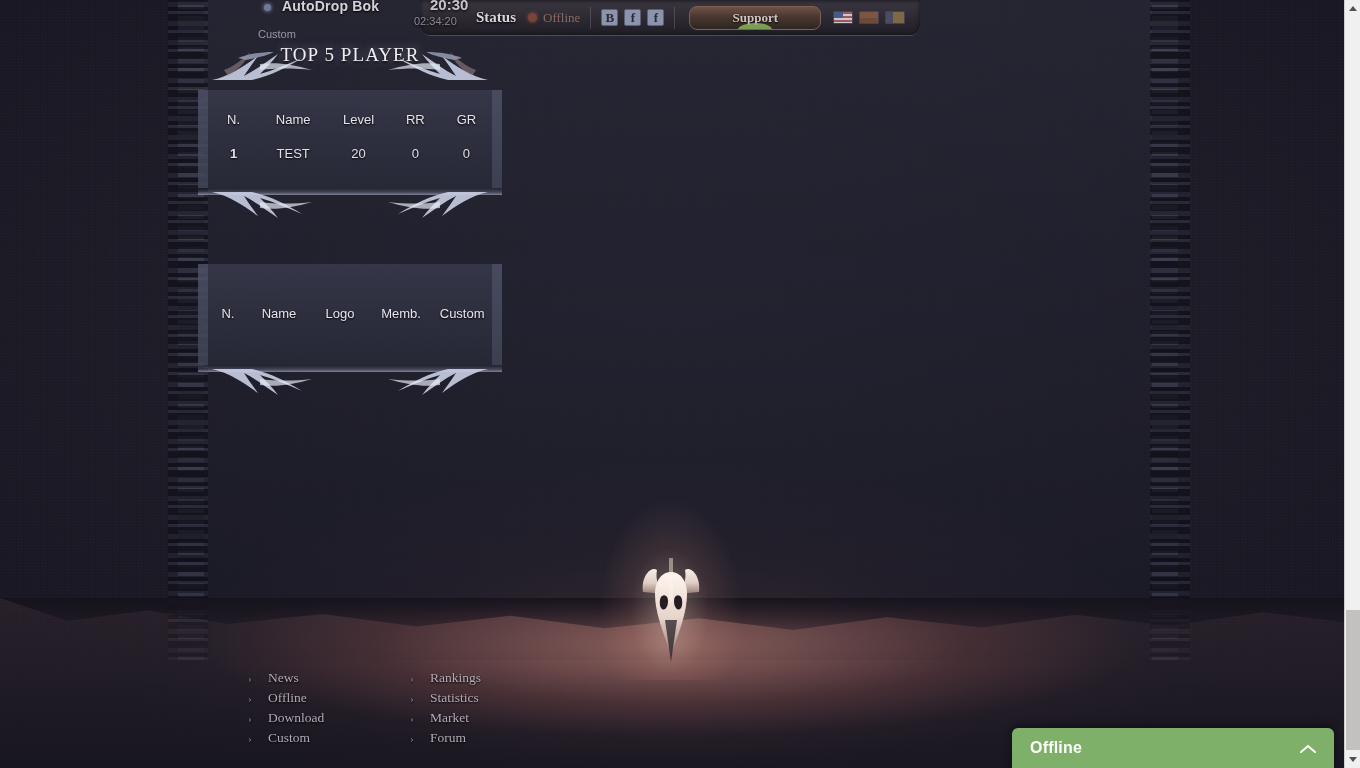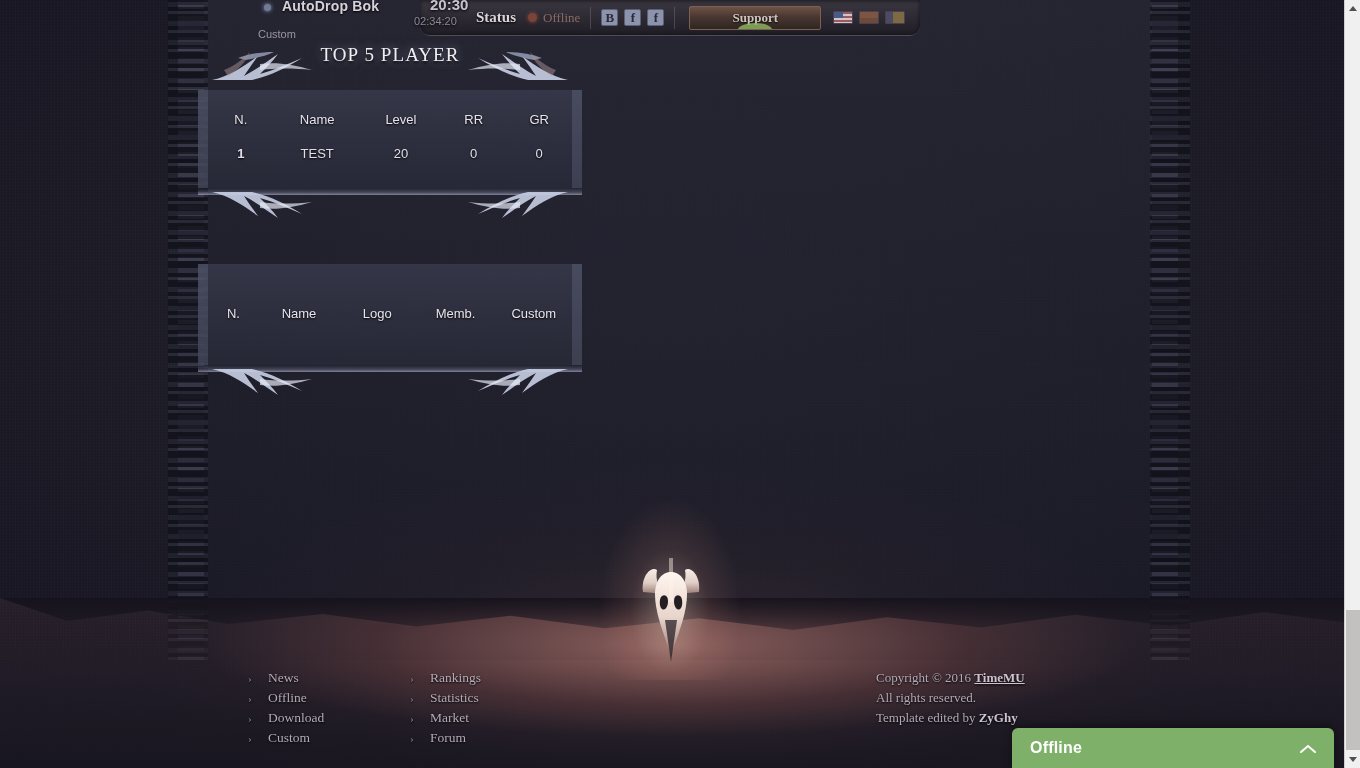--- a/index.html
+++ b/index.html
@@ -129,21 +129,21 @@
     border: 1px solid #5b6077;
     border-radius: 2px;
     text-shadow: none;
   }
   #support-btn {
     width: 132px; height: 24px;
     margin-left: 4px;
     display: flex; align-items: center; justify-content: center;
     background: linear-gradient(180deg, #6d5247 0%, #4a3730 45%, #2e2622 100%);
     border: 1px solid #7d6052;
-    border-radius: 2px;
+    border-radius: 8px;
     color: #cfc4bf;
     font-family: "Liberation Serif", serif;
     font-size: 13px;
     font-weight: bold;
     text-shadow: 0 1px 2px #000;
     position: relative;
     overflow: hidden;
   }
   #support-btn::after {
     content: "";
@@ -211,21 +211,21 @@
   #clock .small {
     display: block;
     font-size: 11px;
     font-weight: normal;
     color: #8e8897;
     margin-top: 2px;
     margin-left: -16px;
   }
 
   
-  .panel { position: absolute; width: 384px; left: 198px; }
+  .panel { position: absolute; width: 304px; left: 198px; }
 
   .panel-head {
     position: relative;
     height: 50px;
     display: flex;
     align-items: flex-start;
     justify-content: center;
   }
   .panel-title {
     color: #efecf2;
@@ -612,29 +612,20 @@
       <div class="flink">
         <span class="chev">›</span>
         <span>Market</span>
       </div>
       <div class="flink">
         <span class="chev">›</span>
         <span>Forum</span>
       </div>
     </div>
 
-    <div id="copyright">
-      <div>
-        <span>Copyright © 2016 </span><span class="brand">TimeMU</span>
-      </div>
-      <div>All rights reserved.</div>
-      <div>
-        <span>Template edited by </span><span class="editor">ZyGhy</span>
-      </div>
-    </div>
   </div>
 
   <div id="chat">
     <span class="label">Offline</span>
     <span class="caret">
       <svg width="16" height="10" viewBox="0 0 16 10">
         <path d="M1 8 L8 2 L15 8" stroke="#ffffff" stroke-width="2" fill="none" stroke-linecap="round"></path>
       </svg>
     </span>
   </div>

